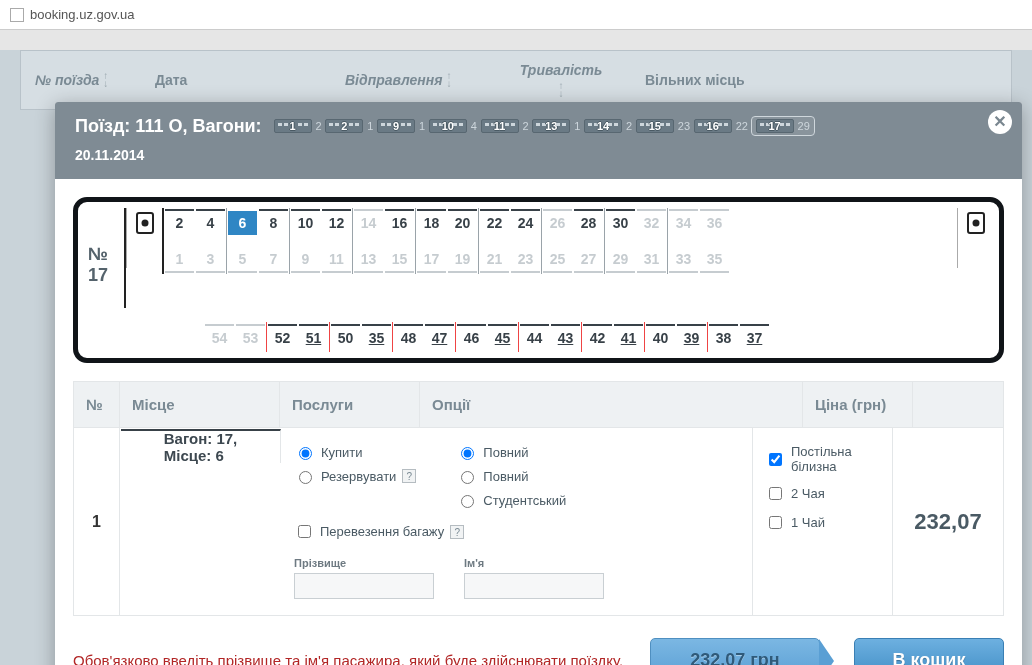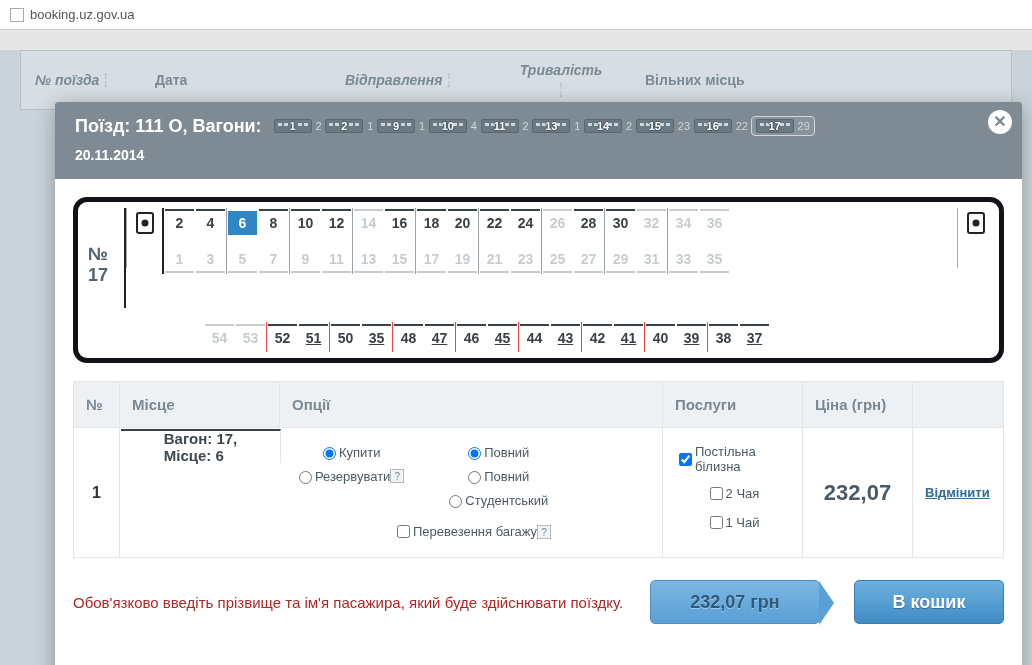--- a/index.html
+++ b/index.html
@@ -178,21 +178,21 @@
   .pcell { padding: 16px 12px; border-right:1px solid #e3e6e8; font-size:13px;}
   .pcell:last-child{border-right:none;}
   .pcell.n{width:46px; display:flex; align-items:center; justify-content:center; font-weight:bold; font-size:16px;}
   .pcell.seat{width:160px; display:flex; align-items:center; font-weight:bold; font-size:15px; color:#3d4850;}
   .pcell.opt{flex:1;}
   .pcell.serv{width:140px;}
   .pcell.price{width:110px; display:flex; align-items:center; justify-content:center; font-weight:bold; font-size:22px; color:#4a5a64;}
   .pcell.act{width:90px; display:flex; align-items:center;}
   .opt-grid { display:flex; gap: 40px;}
   .opt-col{ display:flex; flex-direction:column; gap:8px;}
-  .radio-row, .check-row { display:flex; align-items:center; color:#4a5a64;justify-content:center;}
+  .radio-row, .check-row { display:flex; align-items:center; gap:6px; color:#4a5a64;}
   .help-q {
     display:inline-block; width:14px; height:14px; border:1px solid #b5bcc1;
     background:#f1f3f4; text-align:center; line-height:13px; font-size:10px; color:#7a8a94;
   }
   .name-row{ display:flex; gap:30px; margin-top:16px;}
   .name-col{ display:flex; flex-direction:column; gap:4px;}
   .name-col label{ font-size:11px; color:#6e7a82; font-weight:bold;}
   .name-col input{
     width: 140px; height:26px; border:1px solid #c9cfd3; background:#f6f7f8; padding:0 6px;
   }
@@ -470,22 +470,22 @@
             <div class="sseat nounder">38</div>
             <div class="sseat">37</div>
           </div>
         </div>
     </div>
 
     <div class="ptable">
       <div class="pthead">
         <div class="pth col-n">№</div>
         <div class="pth col-seat">Місце</div>
+        <div class="pth col-serv">Послуги</div>
         <div class="pth col-opt">Опції</div>
-        <div class="pth col-serv">Послуги</div>
         <div class="pth col-price">Ціна (грн)</div>
         <div class="pth col-act"></div>
       </div>
       <div class="prow">
         <div class="pcell n">1</div>
         <div class="pcell seat">
           <div>
             <span>Вагон: 17,</span><br>
             <span>Місце: 6</span>
           </div>
@@ -515,40 +515,47 @@
               <label class="radio-row">
                   <input type="radio" name="fare" style="">
                   <span>Студентський</span>
                 </label>
             </div>
           </div>
           <div class="check-row" style="margin-top:14px;">
             <input type="checkbox" style="">
             <span>Перевезення багажу</span>
             <span class="help-q">?</span>
+          </div>
+          <div class="name-row">
+            <div class="name-col">
+              <label>Прізвище</label>
+              <input type="text" value="" style="">
+            </div>
+            <div class="name-col">
+              <label>Ім'я</label>
+              <input type="text" value="" style="">
+            </div>
           </div>
         </div>
         <div class="pcell serv">
           <label class="check-row" style="margin-bottom:10px;">
               <input type="checkbox" checked="" style="">
               <span>Постільна білизна</span>
             </label>
           <label class="check-row" style="margin-bottom:10px;">
               <input type="checkbox" style="">
               <span>2 Чая</span>
             </label>
           <label class="check-row">
               <input type="checkbox" style="">
               <span>1 Чай</span>
             </label>
         </div>
         <div class="pcell price">232,07</div>
-        <div class="pcell act">
-          <span class="cancel-link">Відмінити</span>
-        </div>
       </div>
     </div>
 
     <div class="modal-footer">
       <div class="warn-text">
         <span class="b">Обов'язково </span><span>введіть прізвище та ім'я пасажира, </span><span class="b">який буде здійснювати поїздку</span><span>.</span>
       </div>
       <div class="total-pill">232,07 грн</div>
       <div class="cart-btn">В кошик</div>
     </div>

